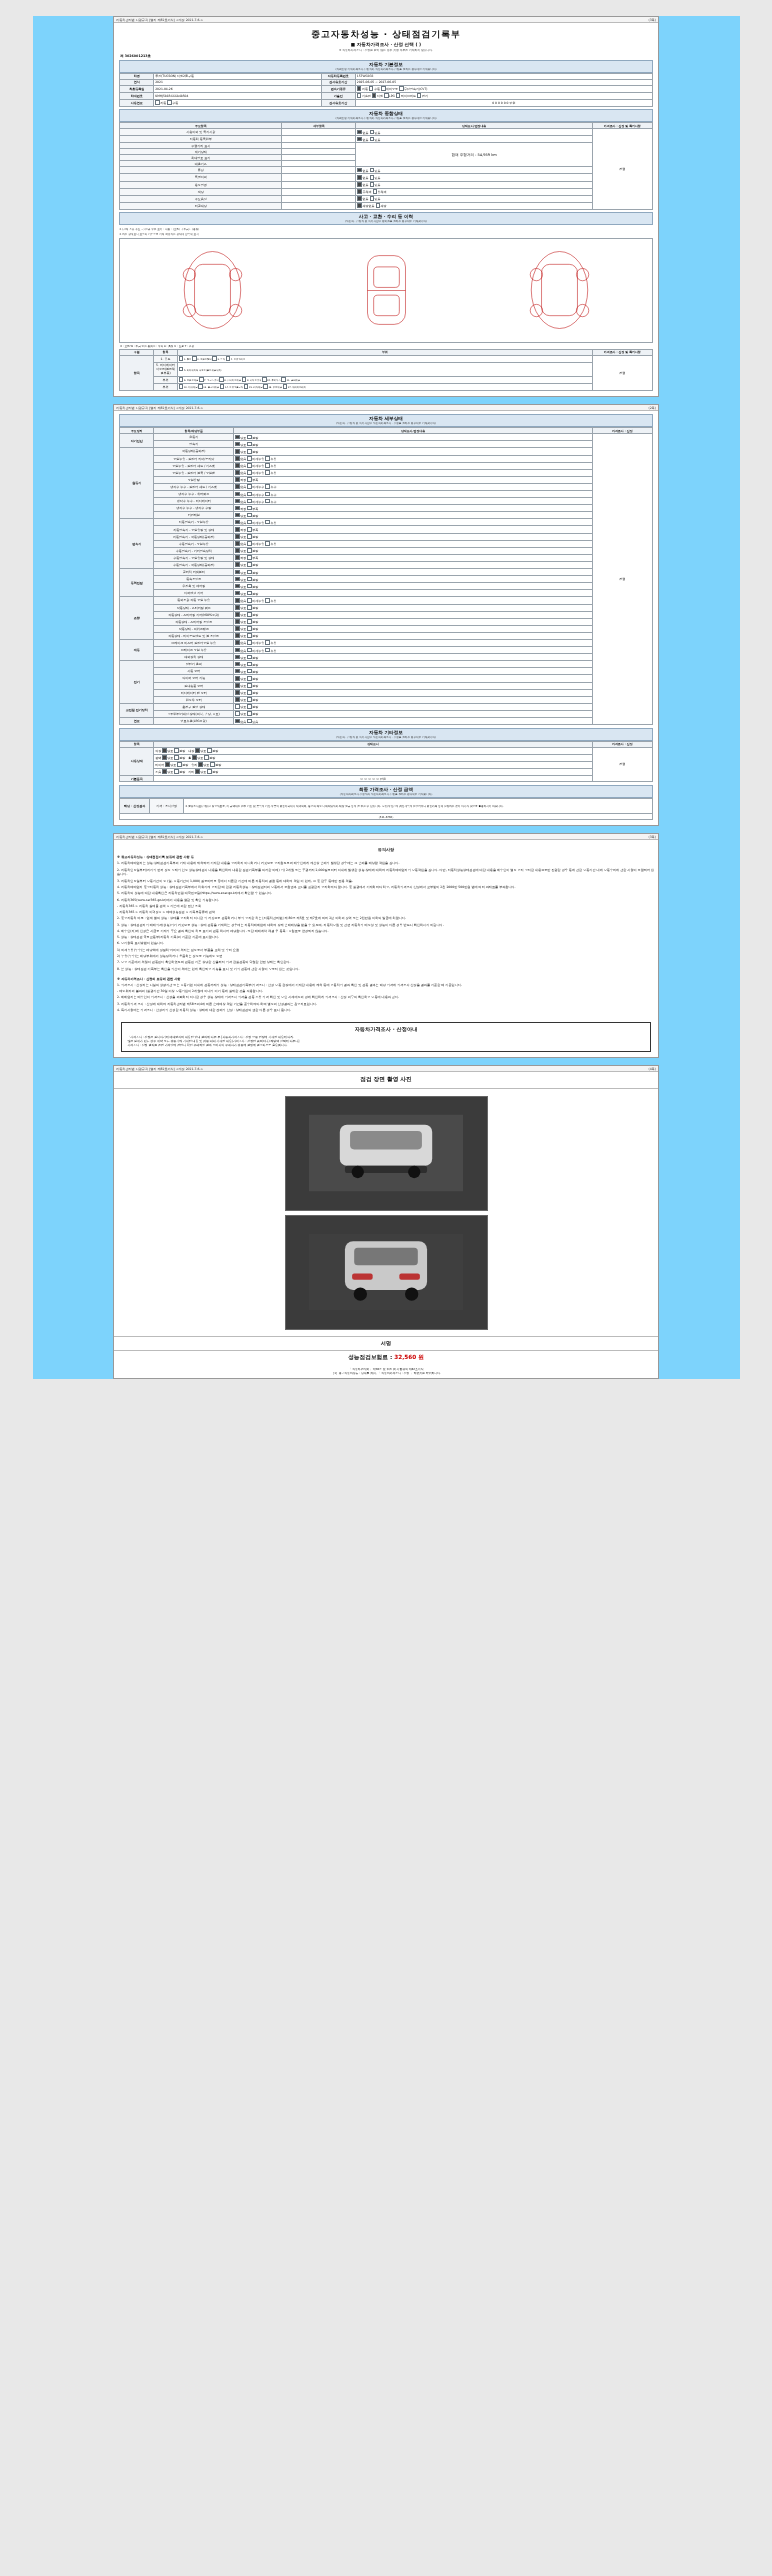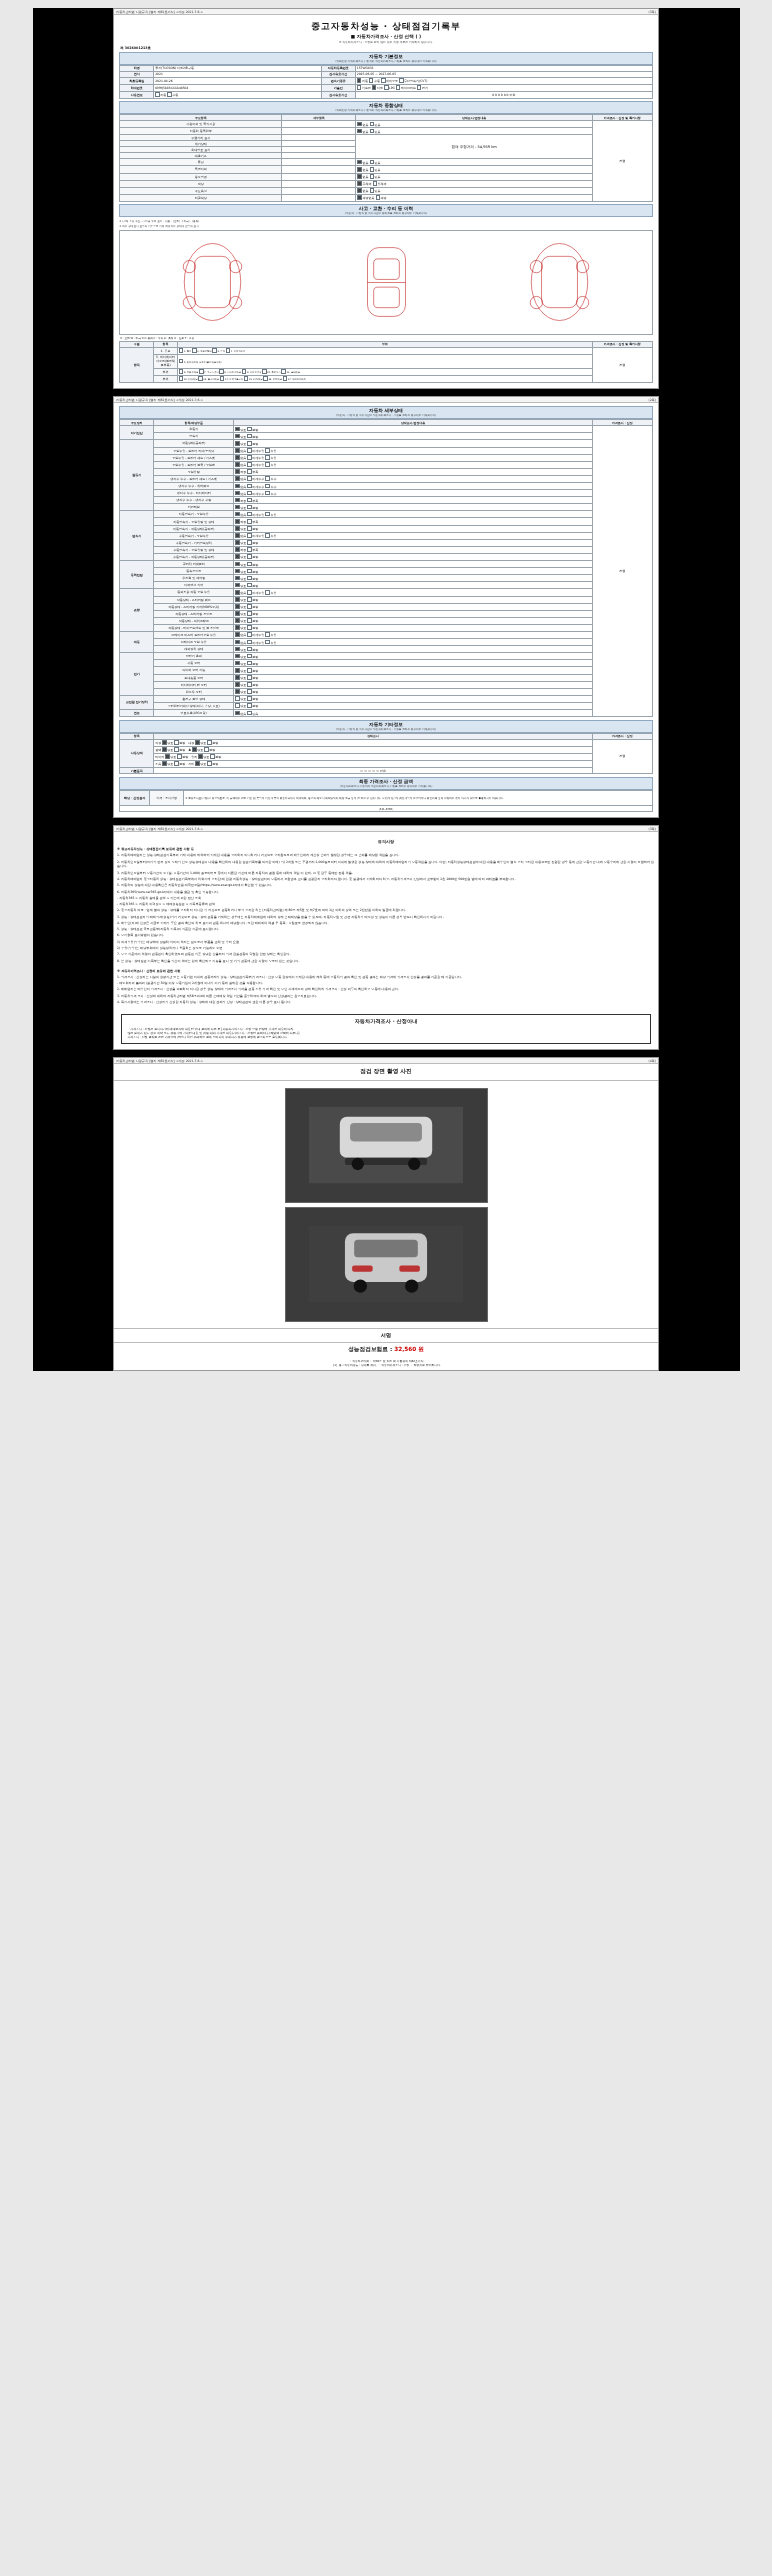--- a/index.html
+++ b/index.html
@@ -1,17 +1,17 @@
 <!DOCTYPE html>
 <html style="font-size:8.2px"><head>
 <meta charset="utf-8">
 <style>
   html,body{margin:0;padding:0;background:#e8e8e8;}
   body{font-family:"DejaVu Sans","Liberation Sans",sans-serif;color:#111;}
-  .page{width:707px;margin:8px auto;background:#000000;}
+  .page{width:707px;margin:16px auto;background:#7dd3fc;}
   .sheet{background:#fff;border:0.5px solid #999;margin:0 auto 7.2px auto;width:546px;box-sizing:border-box;}
   .sheet.s1{margin-top:4.1px;}
   .topbar{font-size:3.1px;border-bottom:0.5px solid #bbb;padding:0.5px 2.1px;display:flex;justify-content:space-between;color:#333;background:#f4f4f4;}
   .inner{padding:3.1px 5.2px 5.2px 5.2px;}
   .doc-title{text-align:center;font-size:8.8px;font-weight:bold;letter-spacing:1px;margin:3.1px 0 1px 0;}
   .doc-sub{text-align:center;font-size:4.6px;font-weight:bold;margin-bottom:1px;}
   .doc-sub2{text-align:center;font-size:2.8px;color:#444;margin-bottom:2.1px;}
   .docnum{font-size:3.3px;font-weight:bold;margin:1px 0 1.5px 1px;}
   .band{background:#d9e6f2;border:0.5px solid #8fa8bf;text-align:center;font-size:4.6px;font-weight:bold;padding:1px 0;}
   .band .bsub{display:block;font-size:2.6px;font-weight:normal;color:#333;}

